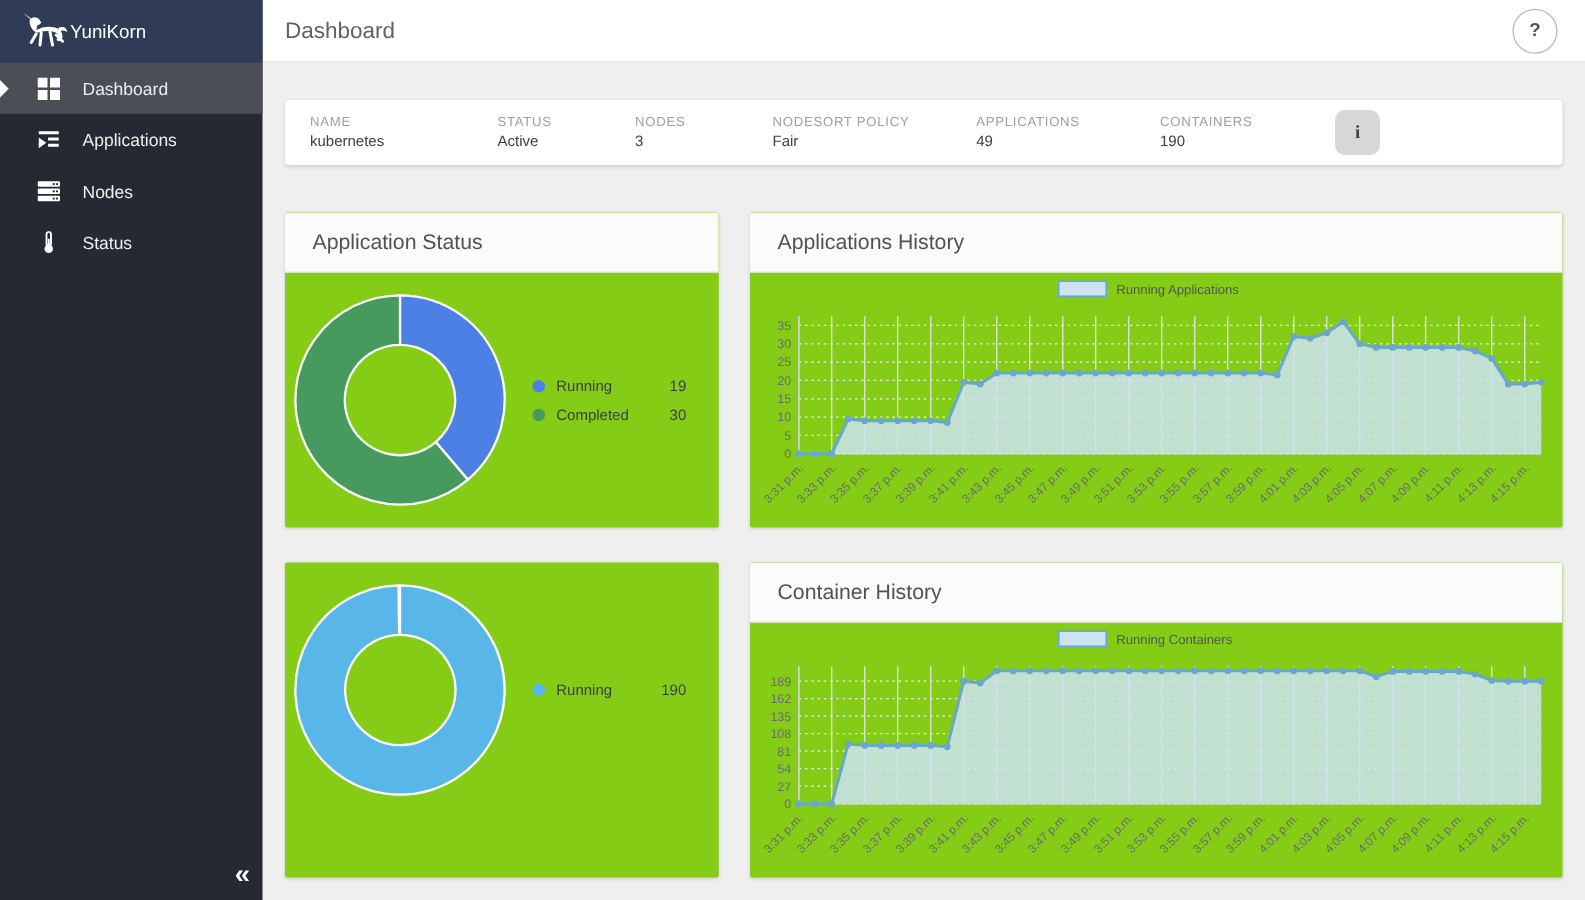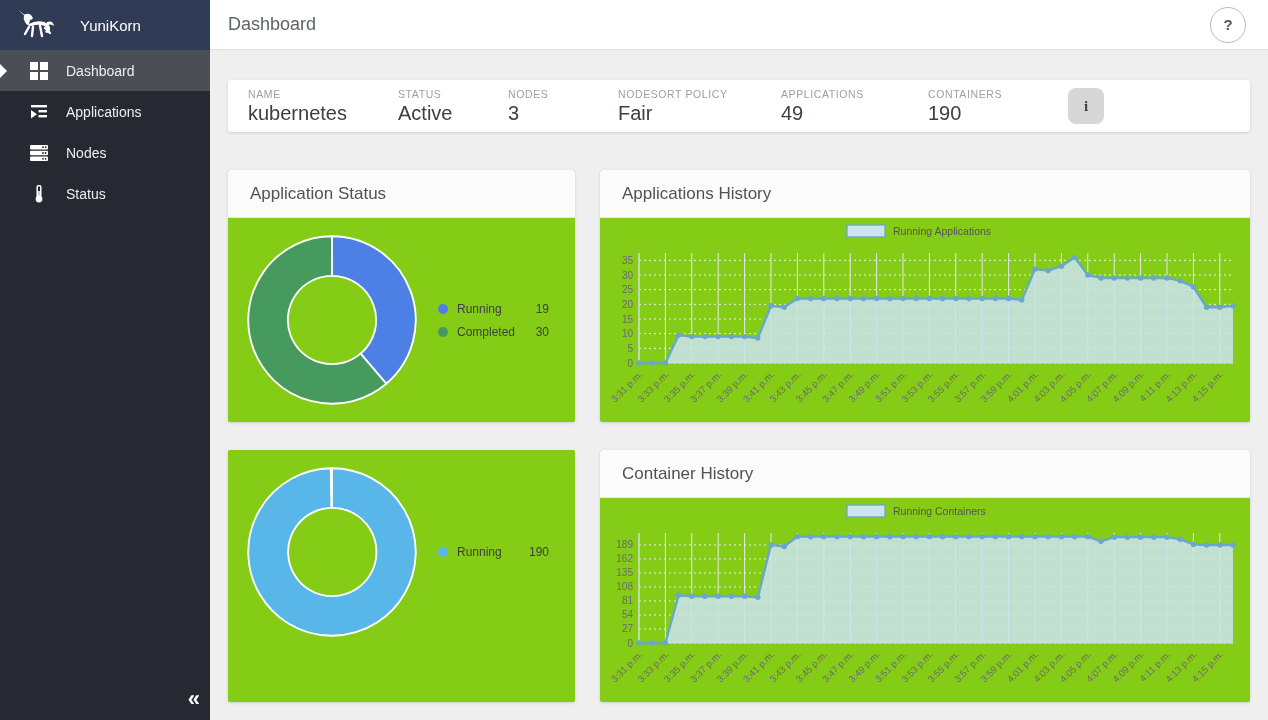--- a/index.html
+++ b/index.html
@@ -2,21 +2,21 @@
 <html><head>
 <meta charset="utf-8">
 <style>
   * { margin:0; padding:0; box-sizing:border-box; }
   html,body { width:1268px; height:720px; overflow:hidden; }
   body { font-family:"Liberation Sans", sans-serif; background:#efefef; color:#3c4043; }
   .app { display:flex; width:1268px; height:720px; }
 
   
   .sidebar { width:210px; height:720px; background:#262931; display:flex; flex-direction:column; flex-shrink:0; position:relative; }
-  .logo { height:50px; background:#303c55; display:flex; align-items:center; padding:0 16px; gap:24px; color:#fff; font-size:15px; cursor:pointer; }
+  .logo { height:50px; background:#303c55; display:flex; align-items:center; padding:0 16px; gap:0; color:#fff; font-size:15px; cursor:pointer; }
   .logo svg { width:40px; height:32px; }
   .nav { padding-top:0; }
   .nav-item { height:41px; display:flex; align-items:center; gap:18px; padding:0 16px 0 30px; color:#eceff1; font-size:14px; cursor:pointer; position:relative; }
   .nav-item .icon { width:18px; height:18px; display:inline-flex; align-items:center; justify-content:center; }
   .nav-item.active { background:#4b4e55; }
   .nav-item.active::before { content:""; position:absolute; left:0; top:50%; transform:translateY(-50%);
     border-left:7px solid #ffffff; border-top:7px solid transparent; border-bottom:7px solid transparent; }
   .collapse-btn { position:absolute; bottom:8px; right:10px; background:none; border:none; color:#fff; font-size:22px; font-weight:bold; cursor:pointer; font-family:"Liberation Sans",sans-serif; }
 
   
@@ -24,36 +24,36 @@
   .topbar { height:50px; background:#fff; border-bottom:1px solid #e2e2e2; display:flex; align-items:center; padding:0 22px 0 18px; justify-content:space-between; }
   .page-title { font-size:18px; font-weight:400; color:#5f6368; }
   .help-btn { width:36px; height:36px; border-radius:50%; border:1px solid #b9b9b9; background:#fff; color:#555; font-size:15px; font-weight:bold; cursor:pointer; }
 
   .content { flex:1; padding:30px 18px 0 18px; }
 
   
   .info-card { background:#fff; border-radius:3px; box-shadow:0 1px 3px rgba(0,0,0,.14); height:52px; display:flex; align-items:center; padding:0 14px 0 20px; }
   .field { display:flex; flex-direction:column; justify-content:center; }
   .field .flabel { font-size:10.5px; letter-spacing:.6px; color:#9aa0a6; text-transform:uppercase; margin-bottom:2px; }
-  .field .fvalue { font-size:20px; color:#3c4043; }
+  .field .fvalue { font-size:12px; color:#3c4043; }
   .field:nth-child(1){width:150px}.field:nth-child(2){width:110px}.field:nth-child(3){width:110px}
   .field:nth-child(4){width:163px}.field:nth-child(5){width:147px}.field:nth-child(6){width:140px}
   .field:nth-child(7){flex:1}
   .info-btn { width:36px; height:36px; border:none; border-radius:8px; background:#d7d7d7; color:#444; font-size:15px; font-weight:bold; font-family:"Liberation Serif",serif; cursor:pointer; }
 
   
   .row { display:flex; gap:25px; margin-top:38px; }
   .row + .row { margin-top:28px; }
   .card { background:#84cc16; border-radius:2px; box-shadow:0 1px 3px rgba(0,0,0,.14); height:252px; overflow:hidden; }
   .card-status { width:347px; flex-shrink:0; }
   .card-history { flex:1; }
   .card-header { height:48px; line-height:47px; padding:0 22px; font-size:17px; font-weight:500; color:#525252; background:#fbfbfb; border-bottom:1px solid #e7e7e7; }
   .card-body { height:204px; }
 
-  .donut-body { display:flex; align-items:center; padding:8px 26px 8px 12px; gap:14px; }
+  .donut-body { display:flex; align-items:center; padding:8px 26px 8px 0; gap:14px; }
   .donut-body svg { width:184px; height:184px; flex-shrink:0; }
   .donut-legend { flex:1; display:flex; flex-direction:column; justify-content:center; gap:9px; }
   .legend-row { display:flex; align-items:center; font-size:12px; color:#3c4043; }
   .legend-dot { width:10px; height:10px; border-radius:50%; margin-right:9px; flex-shrink:0; }
   .legend-label { flex:1; }
   .legend-value { text-align:right; }
 
   .line-chart { width:640px; height:202px; display:block; margin:1px auto 0 auto; }
   .line-chart text { font-family:"Liberation Sans",sans-serif; }
 </style>

